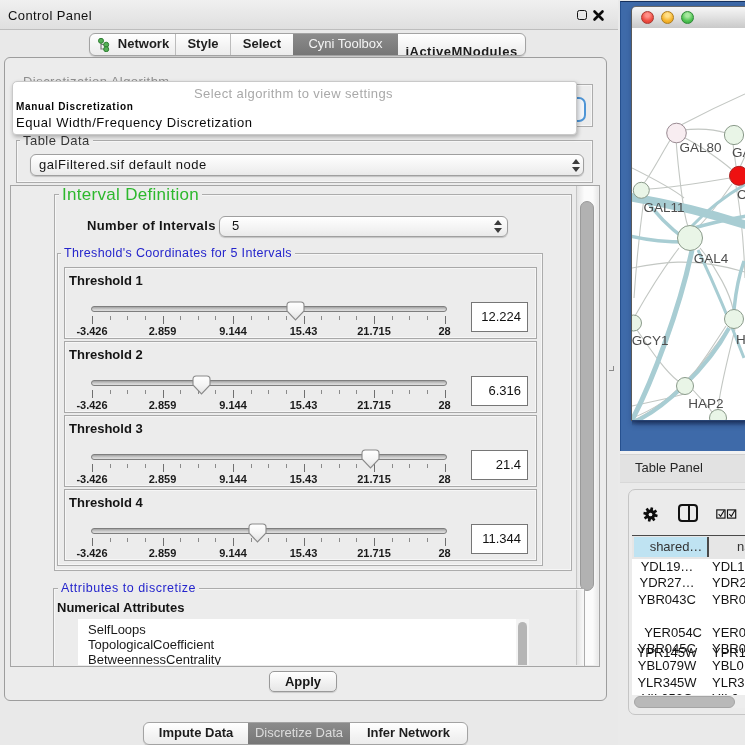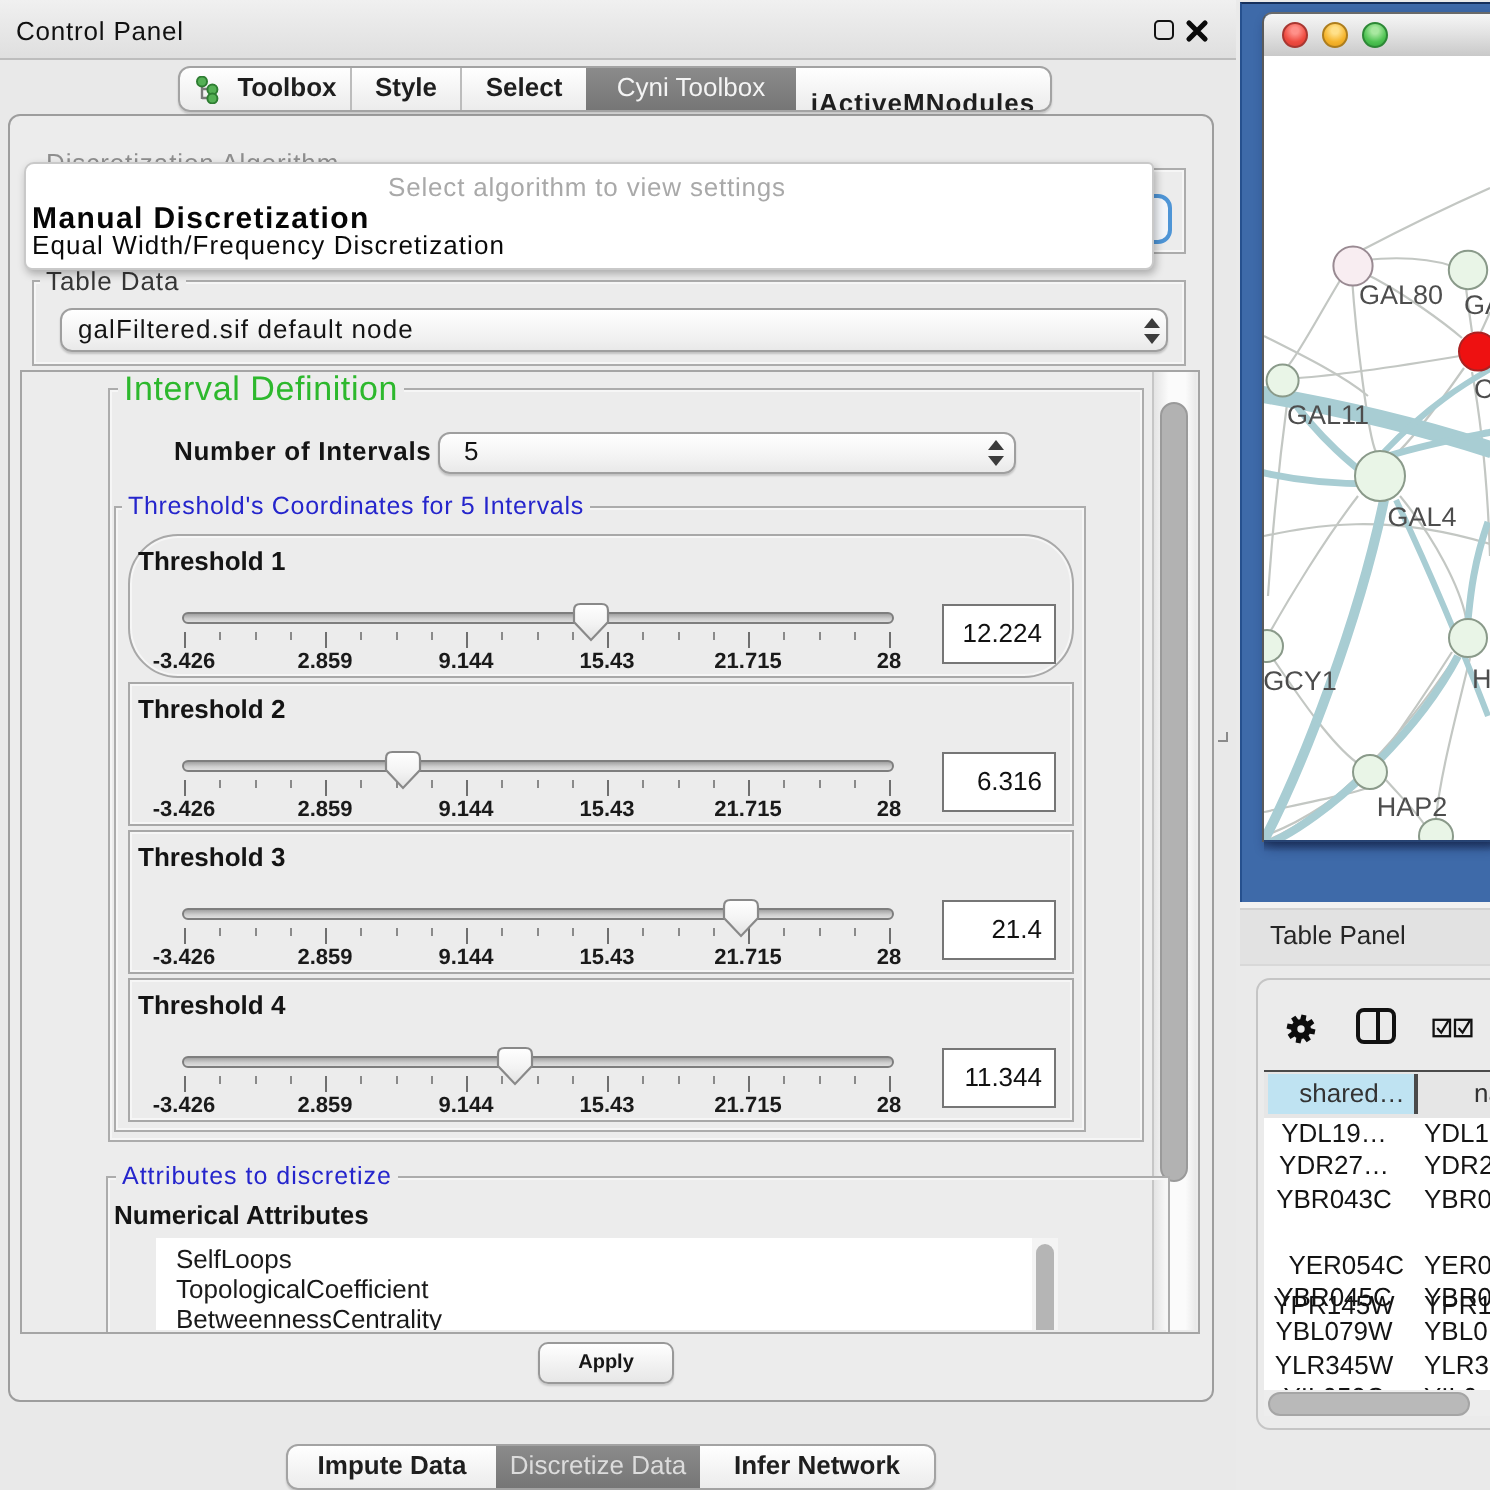--- a/index.html
+++ b/index.html
@@ -56,21 +56,21 @@
      border:1px solid #9d9d9d;border-radius:6px;"></div>
 
 <div class="tabbar" style="left:89px;top:33px;width:435px;">
   <div class="seg" style="width:85px;position:relative;">
     <svg style="position:absolute;left:7px;top:4px;" width="13" height="14" viewBox="0 0 13 14">
       <path d="M4 2.5 L4 11.5 M4 6.5 L9 6.5 M4 11 L9 11" stroke="#7a7a7a" stroke-width="1.2" fill="none"></path>
       <circle cx="4" cy="2.8" r="2.5" fill="#55b055" stroke="#2e7d32" stroke-width="1"></circle>
       <circle cx="9.2" cy="6.7" r="2.5" fill="#55b055" stroke="#2e7d32" stroke-width="1"></circle>
       <circle cx="9.2" cy="11.2" r="2.5" fill="#55b055" stroke="#2e7d32" stroke-width="1"></circle>
     </svg>
-    <span style="margin-left:22px;">Toolbox</span>
+    <span style="margin-left:22px;">Network</span>
   </div>
   <div class="sep"></div>
   <div class="seg" style="width:54px;">Style</div>
   <div class="sep"></div>
   <div class="seg" style="width:62px;">Select</div>
   <div class="seg segdark" style="width:105px;font-weight:normal;">Cyni Toolbox</div>
   <div class="seg" style="width:127px;letter-spacing:0.5px;margin-top:16px;">jActiveMNodules</div>
 </div>
 
 <div class="ab etch" style="left:16px;top:84px;width:575px;height:41px;"></div>
@@ -99,21 +99,21 @@
 
 <div class="ab" style="left:87px;top:218px;font-size:13px;font-weight:bold;letter-spacing:0.35px;color:#141414;">Number of Intervals</div>
 <div class="cb" style="left:219px;top:216px;width:287px;height:19px;"></div>
 <div class="ab" style="left:232px;top:216px;font-size:13px;line-height:20px;color:#141414;">5</div>
 <div class="tri-u" style="left:494px;top:220px;"></div>
 <div class="tri-d" style="left:494px;top:228px;"></div>
 
 <div class="ab etch" style="left:57px;top:253px;width:484px;height:311px;"></div>
 <div class="gtitle" style="left:61px;top:247px;font-size:12.5px;letter-spacing:0.35px;color:#2525cc;">Threshold's Coordinates for 5 Intervals</div>
 
-<div class="tpanel" style="top:267px;border-radius:25px;">
+<div class="tpanel" style="top:267px;">
   <div class="ttitle">Threshold 1</div>
   <div class="track"></div>
   <div class="ticksm"></div>
       <div class="ticksM"></div>
   <div class="tl" style="left:-3px;">-3.426</div>
   <div class="tl" style="left:67.5px;">2.859</div>
   <div class="tl" style="left:138px;">9.144</div>
   <div class="tl" style="left:208.5px;">15.43</div>
   <div class="tl" style="left:279px;">21.715</div>
   <div class="tl" style="left:349.5px;">28</div>
@@ -190,21 +190,21 @@
   <div style="padding-left:10px;height:15px;line-height:15px;">TopologicalCoefficient</div>
   <div style="padding-left:10px;height:15px;line-height:15px;">BetweennessCentrality</div>
 </div>
 <div class="ab" style="left:516px;top:619px;width:13px;height:46px;background:#f4f4f4;"></div>
 <div class="ab" style="left:518px;top:622px;width:9px;height:43px;background:#b5b5b5;
      border-radius:5px 5px 0 0;"></div>
 
 <div class="ab" style="left:269px;top:671px;width:66px;height:19px;border:1px solid #999999;
      border-radius:5px;background:linear-gradient(#ffffff,#f0f0f0 60%,#e7e7e7);
      box-shadow:0 1px 1px rgba(0,0,0,0.15);
-     font-size:10px;font-weight:bold;color:#161616;text-align:center;line-height:19px;">Apply</div>
+     font-size:13px;font-weight:bold;color:#161616;text-align:center;line-height:19px;">Apply</div>
 
 <div class="tabbar" style="left:143px;top:702px;width:323px;margin-top:20px;">
   <div class="seg" style="width:104px;">Impute Data</div>
   <div class="seg segdark" style="width:102px;font-weight:normal;color:#dcdcdc;">Discretize Data</div>
   <div class="seg" style="width:117px;">Infer Network</div>
 </div>
 
 <div class="ab" style="left:609px;top:366px;width:4px;height:4px;border-right:1.5px solid #8a8a8a;border-bottom:1.5px solid #8a8a8a;"></div>
 
 <div class="ab" style="left:618px;top:0;width:127px;height:745px;background:#eaeaea;"></div>
@@ -333,16 +333,16 @@
   </div>
 </div>
 <div class="ab" style="left:632px;top:695px;width:113px;height:13px;background:#ededed;"></div>
 <div class="ab" style="left:634px;top:696px;width:99px;height:10px;background:#b9b9b9;
      border:1px solid #a5a5a5;border-radius:6px;"></div>
 
 <div class="ab" style="left:12px;top:81px;width:563px;height:52px;background:#ffffff;
      border:1px solid #c9c9c9;border-radius:5px 3px 4px 4px;
      box-shadow:1px 2px 4px rgba(0,0,0,0.28);"></div>
 <div class="ab" style="left:12px;top:86px;width:563px;text-align:center;font-size:13px;letter-spacing:0.4px;color:#a9a9a9;">Select algorithm to view settings</div>
-<div class="ab" style="left:16px;top:101px;font-size:15px;font-weight:bold;letter-spacing:0.7px;color:#060606;">Manual Discretization</div>
+<div class="ab" style="left:16px;top:101px;font-size:10px;font-weight:bold;letter-spacing:0.7px;color:#060606;">Manual Discretization</div>
 <div class="ab" style="left:16px;top:115px;font-size:13px;letter-spacing:0.55px;color:#0a0a0a;">Equal Width/Frequency Discretization</div>
 
 </div>
 
 </body></html>

